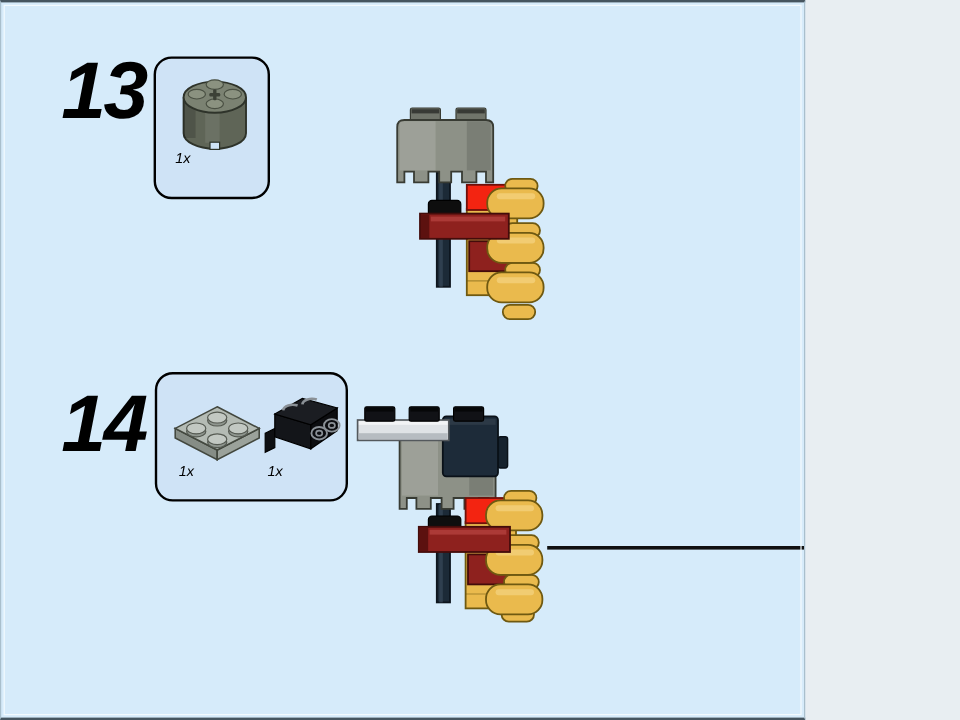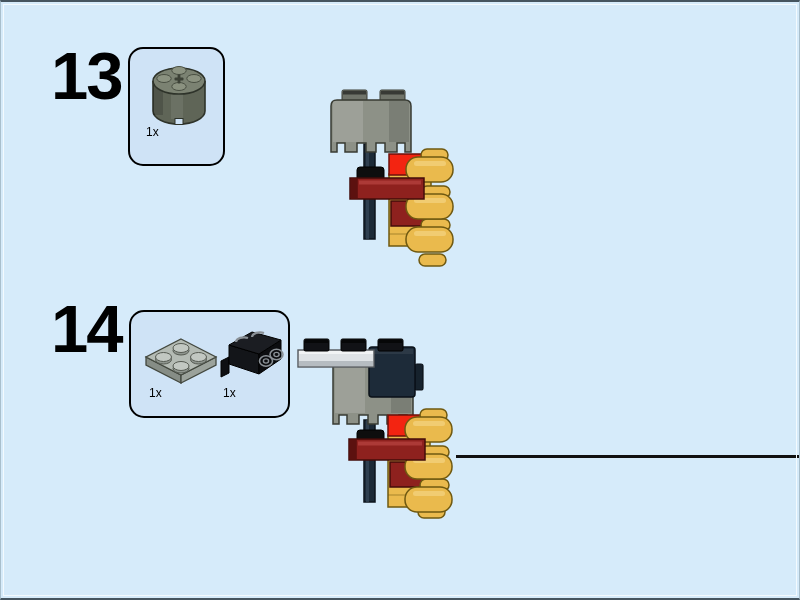--- a/index.html
+++ b/index.html
@@ -1,25 +1,26 @@
 <!DOCTYPE html>
 <html style="--bg: #d6ebfa; --panel: #cfe3f6; --ink: #000000; --page-edge: #46555f; --page-side: #a9bfcc; --page-inner-line: #f3fafe; --gray-body: #8d9187; --gray-outline: #383b33; --stud: #70746a; --navy: #1c2a37; --navy-dark: #0d151d; --navy-hi: #3a4c5c; --collar: #0e0e0e; --red: #f32411; --red-outline: #6e100a; --maroon: #8e211e; --maroon-dark: #5c110f; --maroon-outline: #430c0a; --maroon-hi: #c4504c; --yellow: #eaba4d; --yellow-hi: #f7d98c; --yellow-outline: #6f5911; --plate-white: #dfe3e6; --plate-white-dark: #b6bcc1; --plate-outline: #54595d; --navy-block: #1d2b39; --black-part: #111216; --part-highlight: #8a9096; --round-top: #7b8272; --round-body: #5f6557; --round-outline: #2e332a; --plate-top: #b4bbb4; --plate-left: #868d86; --plate-right: #9ba29b; --plate-gray-outline: #43483f; --line: #101010;"><head>
 <meta charset="utf-8">
 <title>Building Instructions Page</title>
 <style>
   html,body { margin:0; padding:0; background:#e8eef2; }
   * { box-sizing:border-box; }
   .page {
-    position:relative; width:800px; height:600px; overflow:hidden;
+    position:relative; width:671px; height:600px; overflow:hidden;
     background:var(--bg,#d6ebfa);
     border-top:2px solid var(--page-edge,#46555f);
     border-bottom:2px solid var(--page-edge,#46555f);
     border-left:1px solid var(--page-side,#a9bfcc);
     border-right:1px solid var(--page-side,#a9bfcc);
     font-family:"Liberation Sans", sans-serif;
+    font-style:italic;
   }
   .page::after {
     content:''; position:absolute; inset:2px;
     border:1px solid var(--page-inner-line,#f3fafe);
     pointer-events:none;
   }
   .step-number {
     position:absolute; color:var(--ink,#000);
     font-size:67px; font-weight:700; line-height:1; letter-spacing:-2px;
   }
@@ -107,21 +108,21 @@
       </g>
     </g>
 
     <g>
       <rect x="24" y="92" width="74" height="21" fill="var(--maroon)" stroke="var(--maroon-outline)" stroke-width="1.5"></rect>
       <rect x="24.8" y="92.8" width="7" height="19.5" fill="var(--maroon-dark)"></rect>
       <rect x="33" y="94.5" width="62" height="4" fill="var(--maroon-hi)" opacity="0.55"></rect>
     </g>
   </svg>
 
-  <div class="step-number" style="left:50px;top:293px">14</div>
+  <div class="step-number" style="left:50px;top:318px">14</div>
 
   <div class="parts-box" style="left:128px;top:308px;width:161px;height:108px">
     <svg class="abs" style="left:12px;top:20px" width="76" height="58" viewBox="0 0 76 58">
       <path d="M3,25 L38,43 L38,51 L3,33 Z" fill="var(--plate-left)" stroke="var(--plate-gray-outline)" stroke-width="1.3"></path>
       <path d="M38,43 L73,25 L73,33 L38,51 Z" fill="var(--plate-right)" stroke="var(--plate-gray-outline)" stroke-width="1.3"></path>
       <path d="M38,7 L73,25 L38,43 L3,25 Z" fill="var(--plate-top)" stroke="var(--plate-gray-outline)" stroke-width="1.3"></path>
       <g>
         <g fill="#8f968f" stroke="#555a52" stroke-width="1">
           <ellipse cx="38" cy="18.5" rx="8" ry="4.5"></ellipse>
           <ellipse cx="55.5" cy="27.5" rx="8" ry="4.5"></ellipse>

